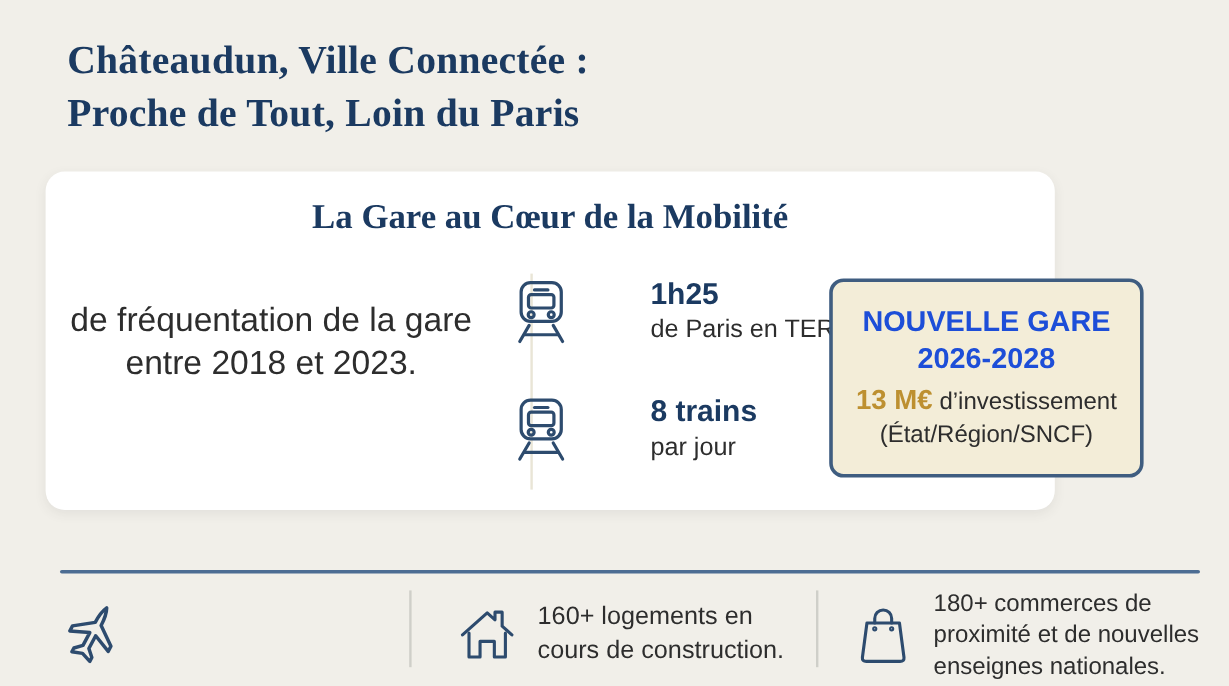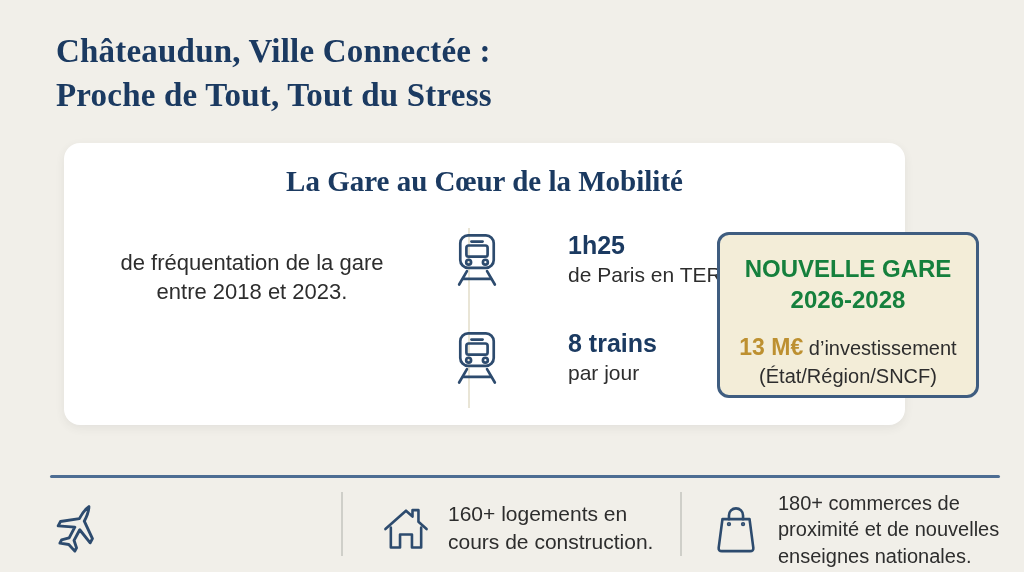--- a/index.html
+++ b/index.html
@@ -15,37 +15,37 @@
   
   .page-title{
     position:absolute;left:56px;top:30px;
     font-family:"Liberation Serif","DejaVu Serif",serif;
     font-weight:bold;font-size:33px;line-height:1.32;
     color:#1b3a61;letter-spacing:.2px;
   }
 
   
   .card{
-    position:absolute;left:64px;top:143px;width:841px;height:282px;
+    position:absolute;left:38px;top:143px;width:841px;height:282px;
     background:#ffffff;border-radius:16px;
     box-shadow:0 3px 10px rgba(70,70,60,.08);
   }
   .card-heading{
     position:absolute;left:0;right:0;top:22px;text-align:center;
     font-family:"Liberation Serif","DejaVu Serif",serif;
     font-weight:bold;font-size:29px;color:#1b3a61;
   }
 
   
   .stat-col{position:absolute;left:18px;top:96px;width:340px;text-align:center;}
   .stat-value{
     font-size:60px;font-weight:bold;color:#bd9030;letter-spacing:-1px;
     line-height:1.05;
   }
-  .stat-caption{margin-top:10px;font-size:22px;color:#2d2d2d;line-height:1.3;}
+  .stat-caption{margin-top:10px;font-size:28px;color:#2d2d2d;line-height:1.3;}
 
   .v-divider{
     position:absolute;left:404px;top:85px;width:2px;height:180px;
     background:#e9e5d6;
   }
 
   
   .train-row{position:absolute;left:386px;display:flex;align-items:flex-start;gap:48px;}
   .train-row.row1{top:88px;}
   .train-row.row2{top:186px;}
@@ -53,23 +53,23 @@
   .train-text .big{font-size:25px;font-weight:bold;color:#1b3a61;line-height:1.15;}
   .train-text .small{font-size:21px;color:#2d2d2d;line-height:1.25;margin-top:2px;}
 
   
   .callout{
     position:absolute;left:653px;top:89px;width:262px;height:166px;
     background:#f3edd8;border:3px solid #3f5d80;border-radius:12px;
     box-sizing:border-box;text-align:center;
   }
   .callout-title{
-    margin-top:18px;font-size:24px;font-weight:bold;color:#15803d;line-height:1.3;
-  }
-  .callout-amount-line{margin-top:18px;font-size:20px;color:#2d2d2d;line-height:1.3;}
+    margin-top:18px;font-size:24px;font-weight:bold;color:#1d4ed8;line-height:1.3;
+  }
+  .callout-amount-line{margin-top:4px;font-size:20px;color:#2d2d2d;line-height:1.3;}
   .callout-amount{font-weight:bold;color:#bd9030;font-size:23px;}
 
   
   .footer-rule{
     position:absolute;left:50px;top:475px;width:950px;height:3px;
     background:#4d6d93;border-radius:2px;
   }
   .footer-item{position:absolute;display:flex;align-items:center;}
   .footer-item .icon-box{flex:0 0 auto;}
   .footer-text{font-size:21px;color:#2d2d2d;line-height:1.32;}
@@ -89,21 +89,21 @@
   svg.icon{display:block;width:100%;height:100%;}
   svg.icon *{fill:none;stroke:#2d4b6e;stroke-width:2.4;stroke-linecap:round;stroke-linejoin:round;}
 </style>
 </head>
 <body>
 
 <div id="app">
 
   <div class="page-title">
     <div>Châteaudun, Ville Connectée :</div>
-    <div>Proche de Tout, Tout du Stress</div>
+    <div>Proche de Tout, Loin du Paris</div>
   </div>
 
   <div class="card">
     <div class="card-heading">La Gare au Cœur de la Mobilité</div>
 
     <div class="stat-col">
       <div class="stat-caption">
         <div>de fréquentation de la gare</div>
         <div>entre 2018 et 2023.</div>
       </div>

